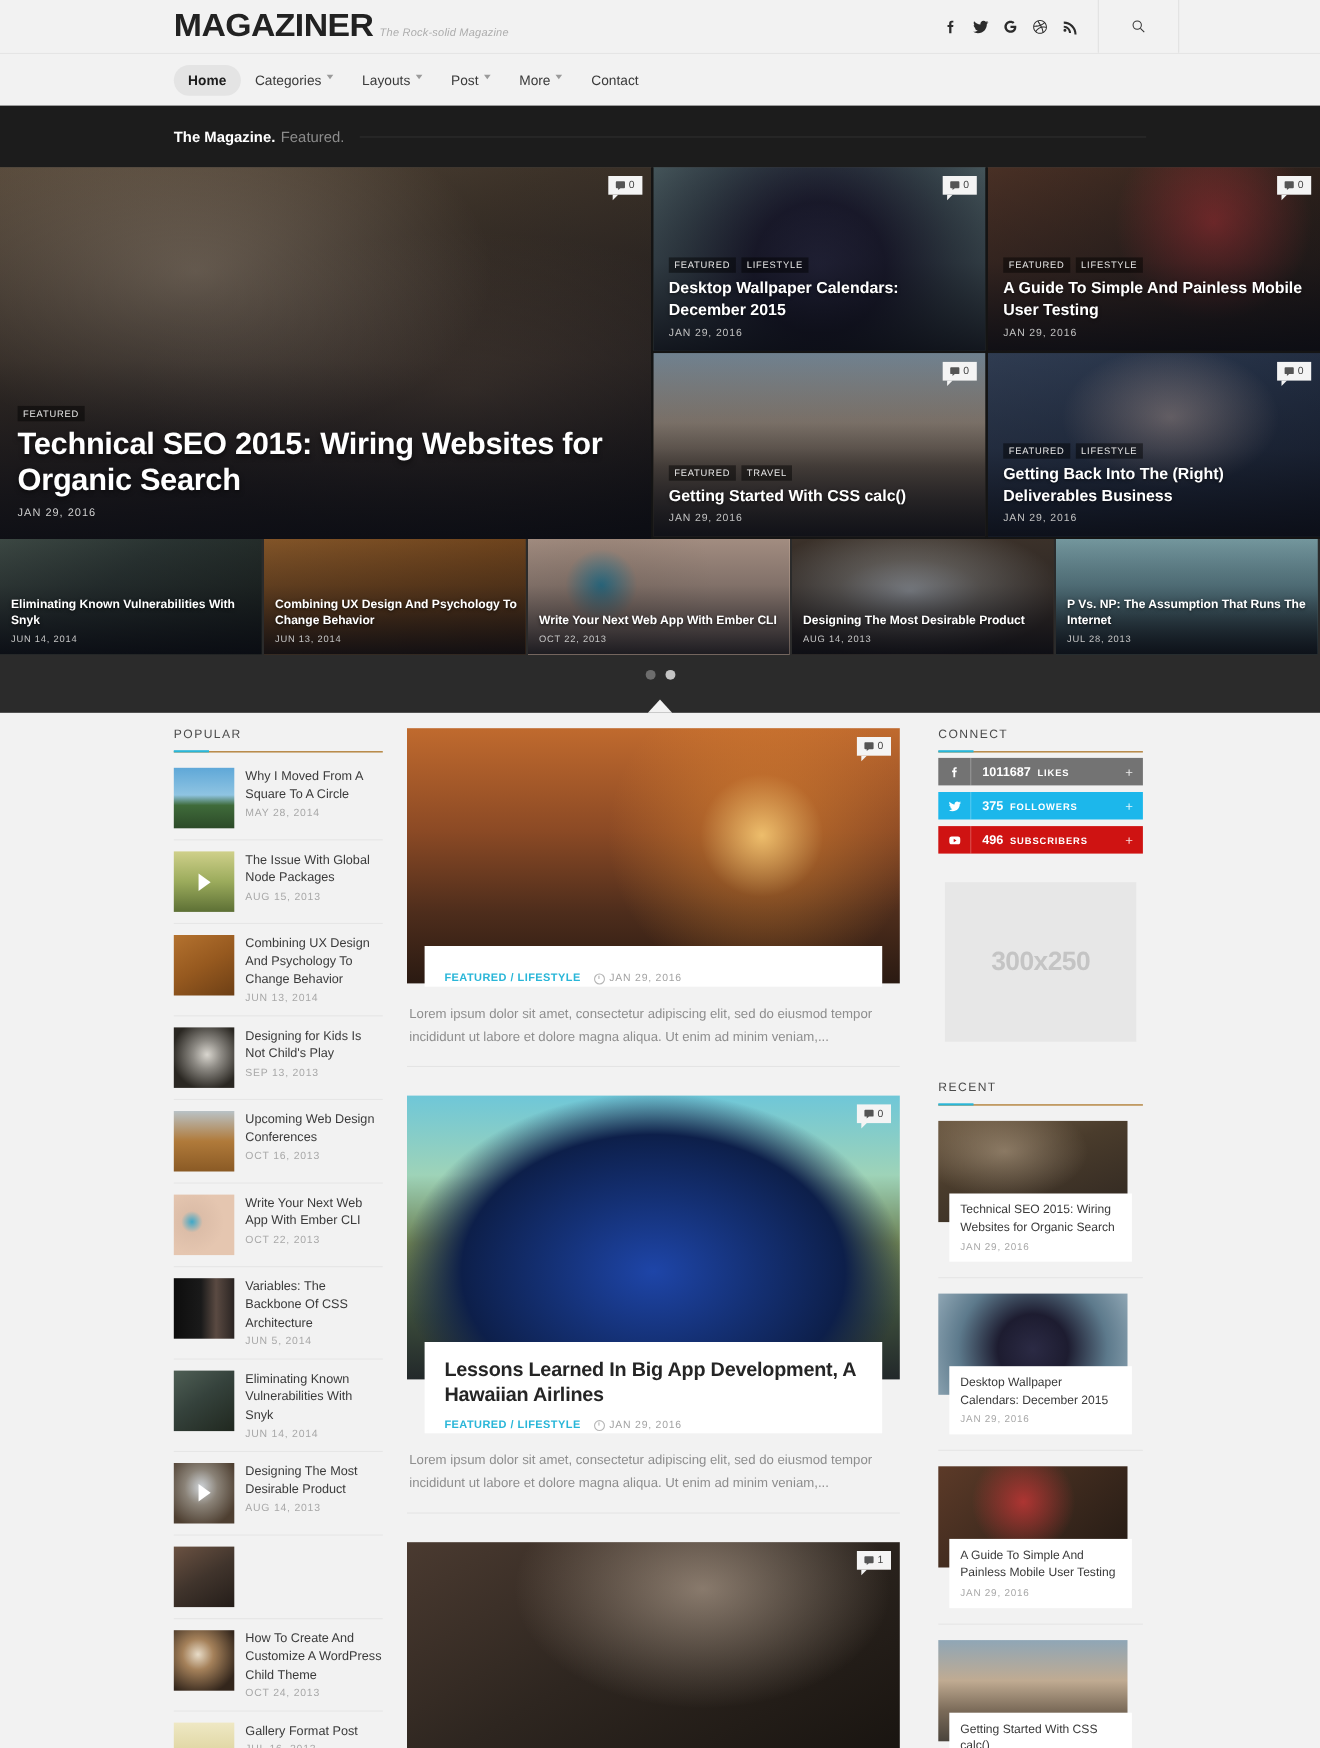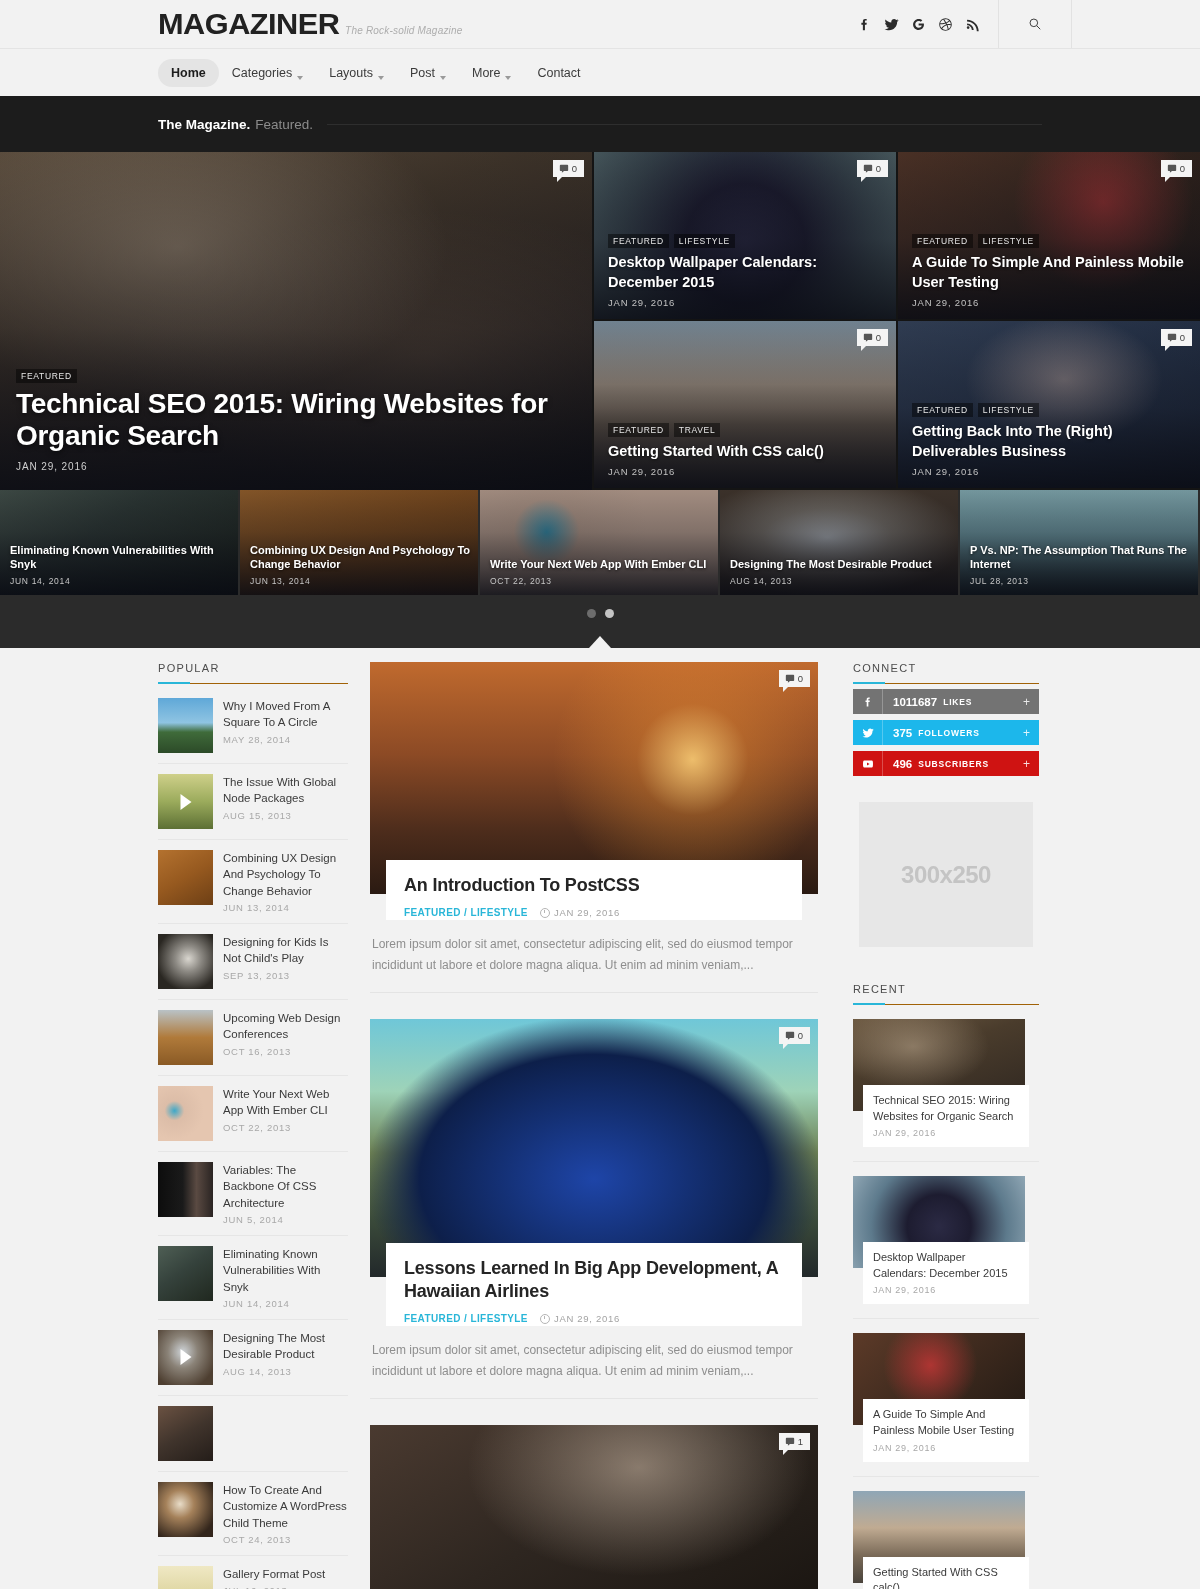--- a/index.html
+++ b/index.html
@@ -77,21 +77,21 @@
     display: flex;
     align-items: center;
     padding-left: 158px;
   }
   .nav-item {
     font-size: 12.5px;
     color: #3b3b3b;
     padding: 7px 13px;
     border-radius: 16px;
     display: flex;
-    align-items: flex-end;
+    align-items: flex-start;
     gap: 5px;
     cursor: pointer;
     white-space: nowrap;
   }
   .nav-item.active { background: #e4e4e4; font-weight: 700; color: #1c1c1c; }
   .caret {
     width: 0; height: 0;
     border-left: 3.5px solid transparent;
     border-right: 3.5px solid transparent;
     border-top: 4px solid #9a9a9a;
@@ -785,21 +785,20 @@
              radial-gradient(circle at 72% 42%, rgba(255,210,120,.85) 0%, rgba(230,140,50,.35) 16%, rgba(120,60,25,0) 40%),
              linear-gradient(to bottom,#c06a2e 0%,#8c4a25 40%,#4e2d1c 72%,#2a1a12 100%);">
         <div class="cbadge">
           <svg viewBox="0 0 24 24">
               <path d="M20 2H4a2 2 0 00-2 2v11a2 2 0 002 2h3v4l5-4h8a2 2 0 002-2V4a2 2 0 00-2-2z"></path>
             </svg>
           <span>0</span>
         </div>
       </div>
       <div class="art-card">
-        <div class="art-title">An Introduction To PostCSS</div>
         <div class="art-meta">
           <span class="art-cats">FEATURED / LIFESTYLE</span>
           <span class="art-date">
             <i class="clock"></i>
             <span>JAN 29, 2016</span>
           </span>
         </div>
       </div>
       <div class="art-excerpt">Lorem ipsum dolor sit amet, consectetur adipiscing elit, sed do eiusmod tempor incididunt ut labore et dolore magna aliqua. Ut enim ad minim veniam,...</div>
       <div class="art-sep"></div>

